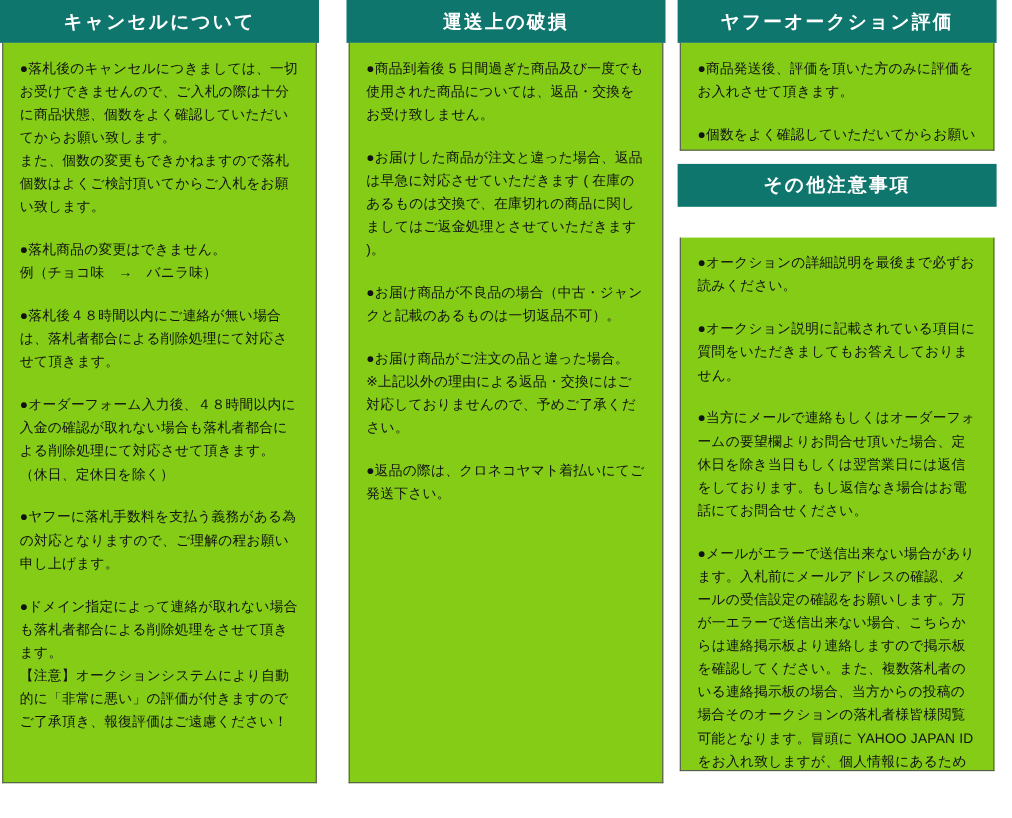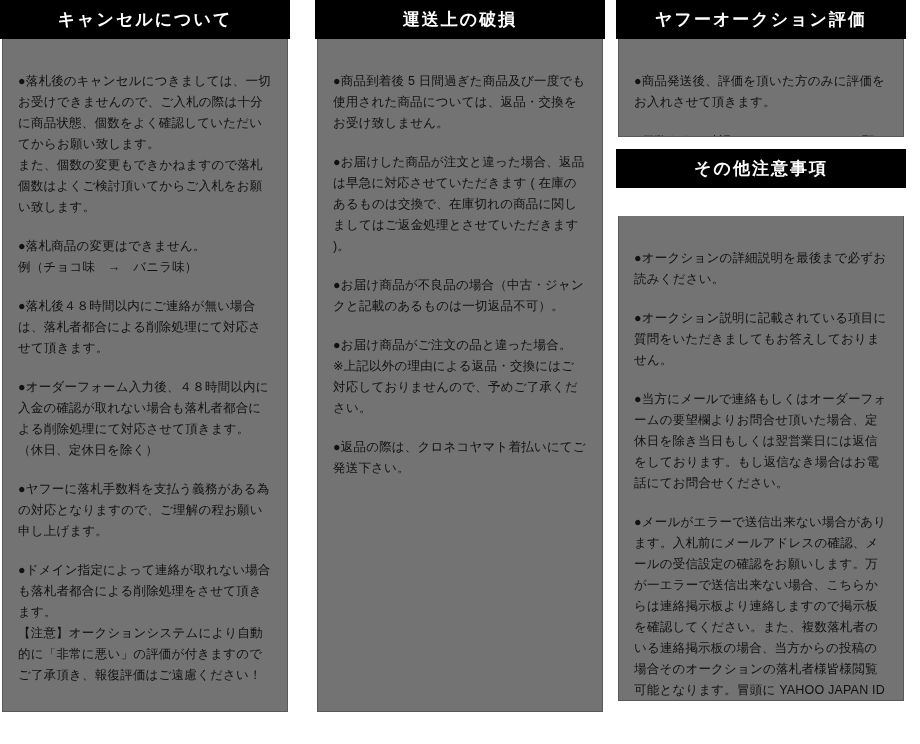--- a/index.html
+++ b/index.html
@@ -13,34 +13,34 @@
     overflow: hidden;
   }
   .page { position: relative; width: 920px; height: 744px; }
   .column { position: absolute; top: 0; width: 290px; }
   .column.c1 { left: 0; }
   .column.c2 { left: 315px; }
   .column.c3 { left: 616px; }
   .sec-header {
     height: 39px;
     line-height: 39px;
-    background: #000000;
+    background: #0f766e;
     color: #ffffff;
     font-size: 17px;
     font-weight: bold;
     letter-spacing: 2px;
     text-align: center;
     overflow: hidden;
   }
   .sec-box {
     margin: 0 2px;
-    background: #737373;
+    background: #84cc16;
     border: 1px solid #595959;
     border-top: none;
-    padding: 32px 15px 10px 15px;
+    padding: 13px 15px 10px 15px;
     overflow: hidden;
   }
   .h673 { height: 673px; }
   .h137 { height: 98px; }
   .h485 { height: 485px; margin-top: 28px; }
   .gap12 { height: 12px; }
   .sec-box p {
     font-size: 12.5px;
     line-height: 21px;
     letter-spacing: 0.2px;

